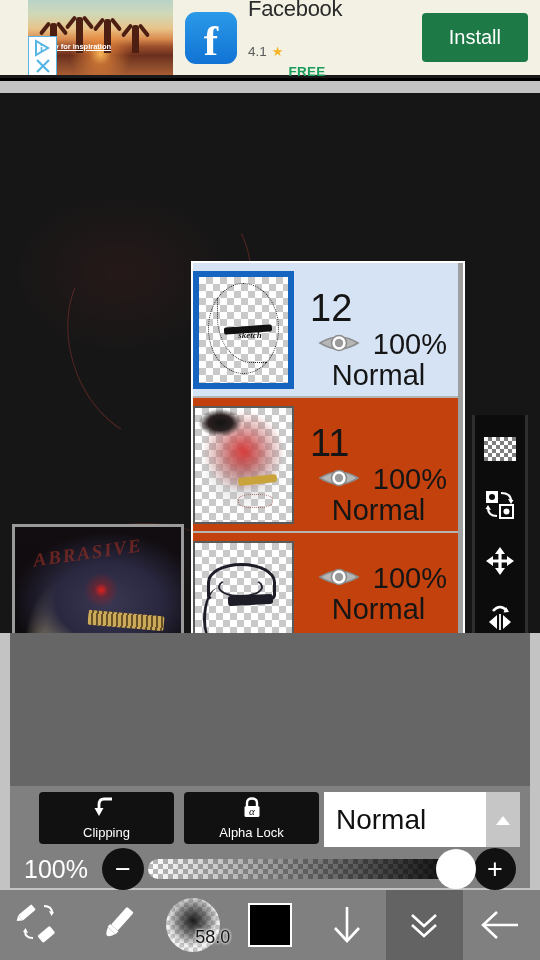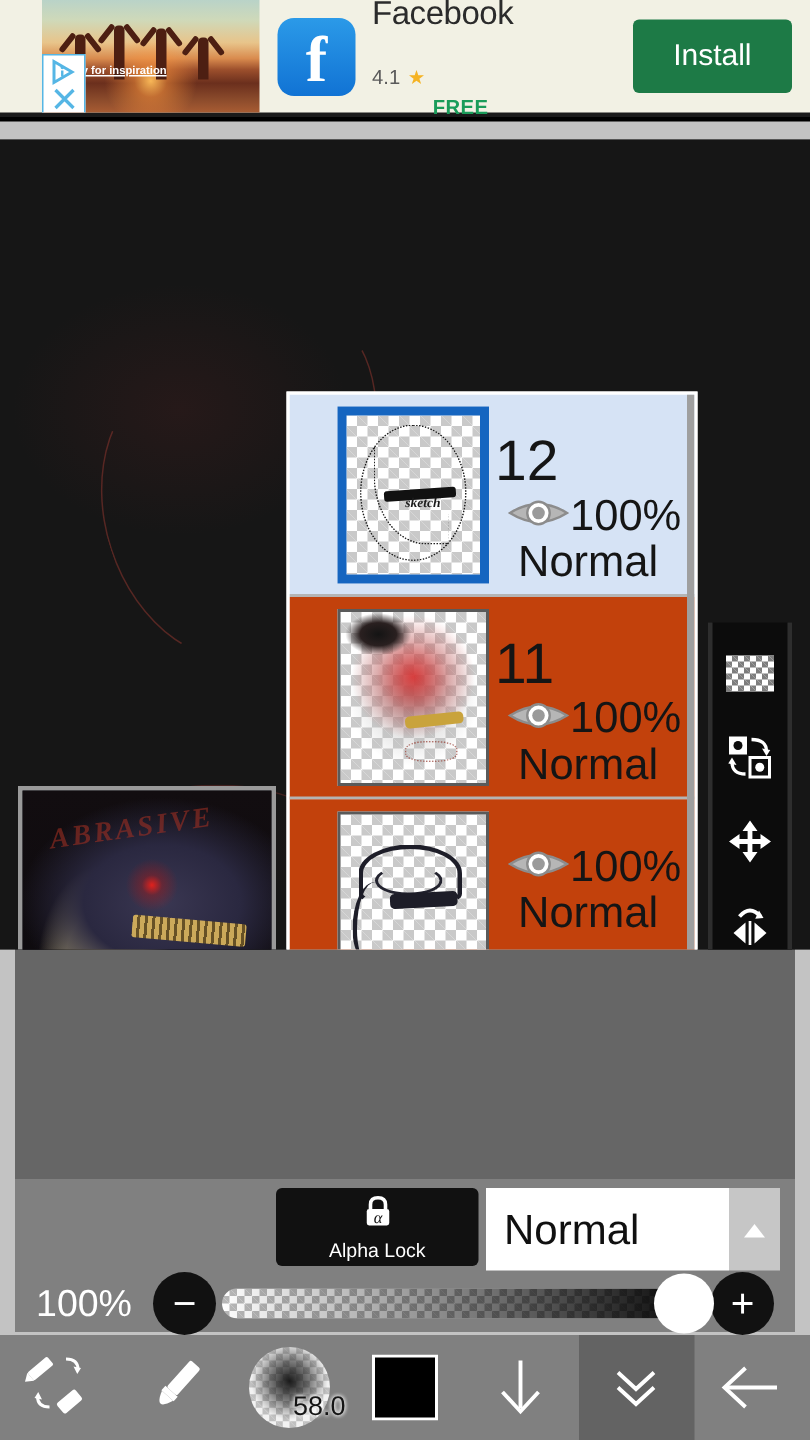--- a/index.html
+++ b/index.html
@@ -151,23 +151,22 @@
     position: absolute; left: 191px; top: 168px; width: 274px; height: 612px;
     background: #ffffff; border: 2px solid #ffffff; overflow: hidden;
   }
   .layer-row {
     position: relative; height: 135px;
     display: flex; align-items: stretch;
     background: #c2410c; border-bottom: 2px solid #b4b4b4;
   }
   .layer-row.selected { background: #d6e3f5; }
   .layer-thumb-wrap {
-    width: 113px; display: flex; align-items: center; justify-content: flex-end;
+    width: 113px; display: flex; align-items: center; justify-content: flex-start;
     flex: none;
-    margin-left: 20px;
   }
   .layer-thumb {
     width: 101px; height: 118px; border: 2px solid #5a5a5a;
     background-image:
       linear-gradient(45deg, #c9c9c9 25%, transparent 25%, transparent 75%, #c9c9c9 75%),
       linear-gradient(45deg, #c9c9c9 25%, transparent 25%, transparent 75%, #c9c9c9 75%);
     background-color: #ffffff;
     background-size: 14px 14px; background-position: 0 0, 7px 7px;
     position: relative; overflow: hidden;
   }
@@ -477,20 +476,29 @@
           <div class="layer-blend">Normal</div>
         </div>
       </div>
 
       <div id="layers-scrollbar"></div>
     </div>
   </div>
 
   <div id="layer-option-bar">
 
+    <div class="opt-btn" style="left:29px;width:135px;">
+      <span>
+        <svg width="26" height="24" viewBox="0 0 26 24">
+          <path d="M18 3 H10 Q5 3 5 9 V14" stroke="#fff" stroke-width="2.8" fill="none"></path>
+          <path d="M0.5 12 L9.5 12 L5 20 Z" fill="#fff"></path>
+        </svg>
+      </span>
+      <span class="opt-label">Clipping</span>
+    </div>
 
     <div class="opt-btn" style="left:174px;width:135px;">
       <span>
         <svg width="24" height="24" viewBox="0 0 24 24">
           <path d="M7 10 V7 Q7 2.5 12 2.5 Q17 2.5 17 7 V10" stroke="#fff" stroke-width="2.4" fill="none"></path>
           <rect x="4.5" y="10" width="15" height="11" rx="1.6" fill="#fff"></rect>
           <text x="12" y="19.2" font-size="11" font-family="Liberation Serif, serif" font-style="italic" fill="#111" text-anchor="middle">α</text>
         </svg>
       </span>
       <span class="opt-label">Alpha Lock</span>

